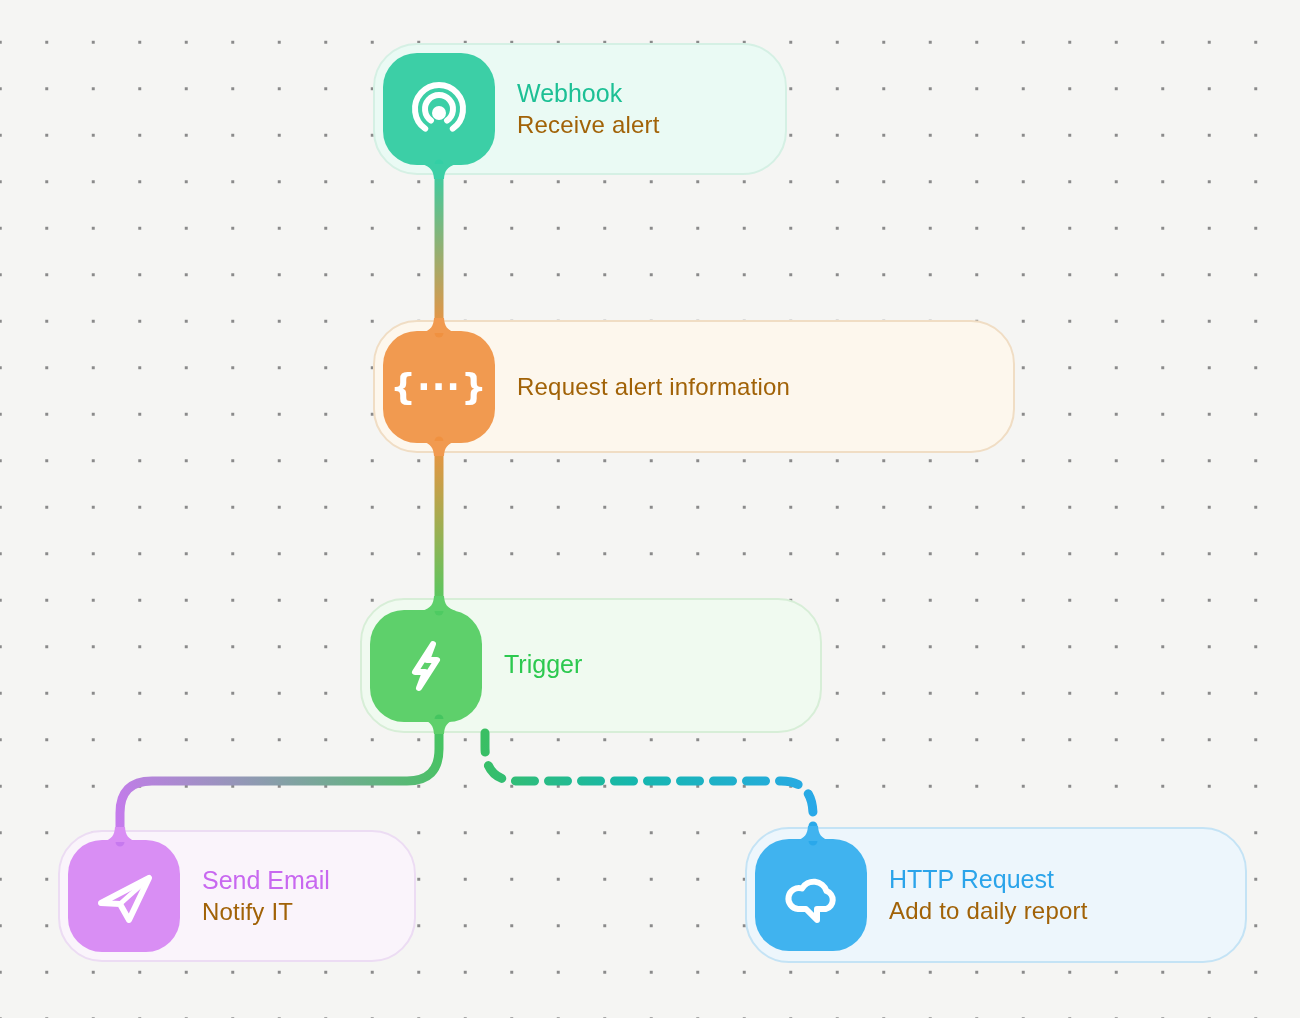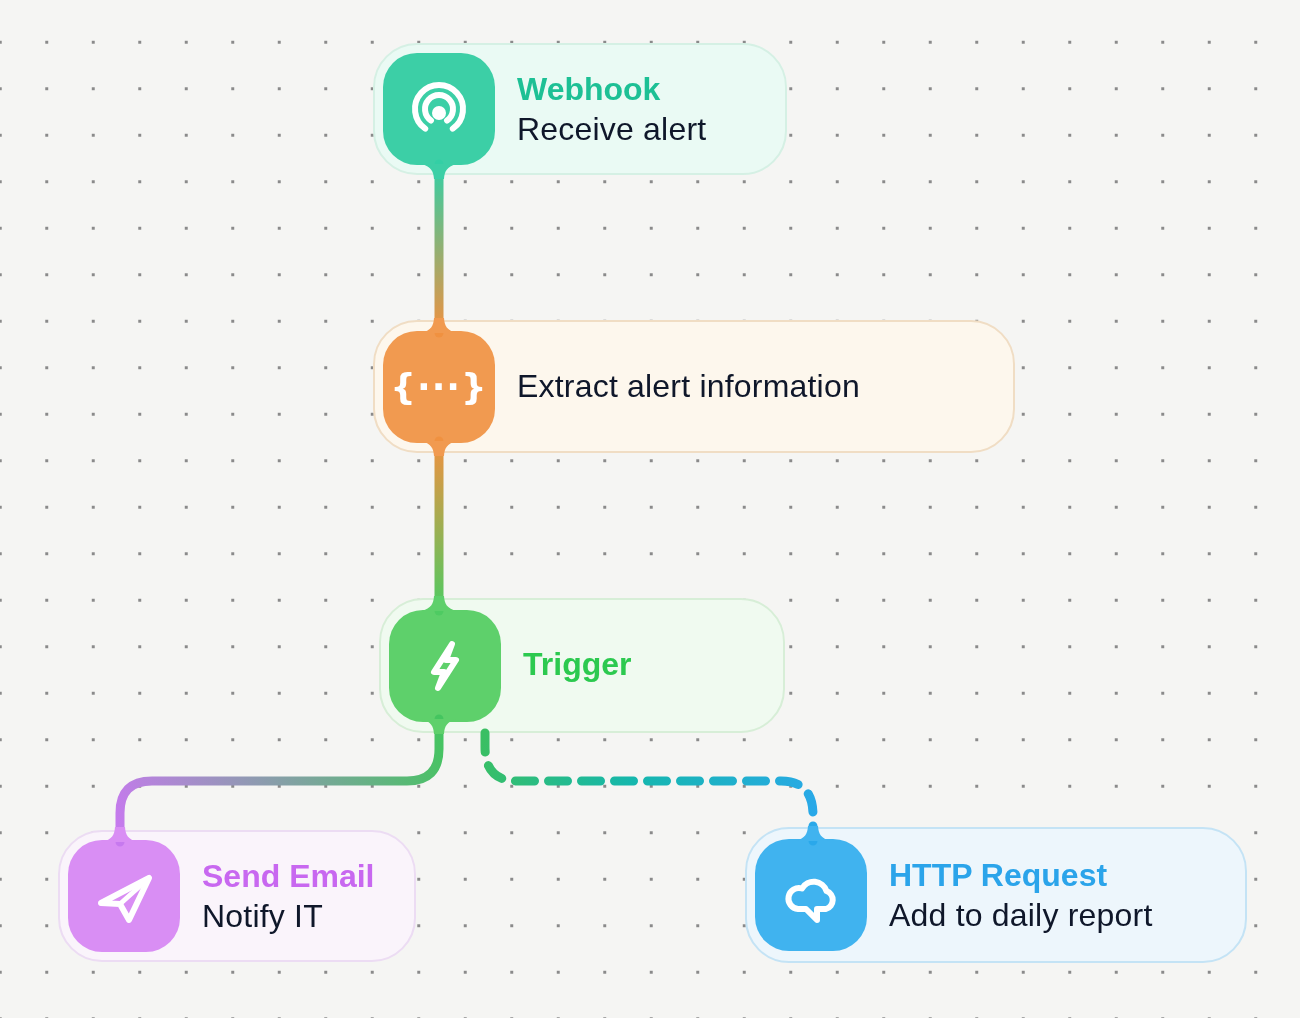--- a/index.html
+++ b/index.html
@@ -33,42 +33,42 @@
     display:flex;align-items:center;justify-content:center;
     flex:0 0 auto;
   }
   .node-text{
     margin-left:22px;
     display:flex;flex-direction:column;
     line-height:1.15;
     white-space:nowrap;
   }
   .type-label{
-    font-size:32px;font-weight:700;color:var(--accent);
+    font-size:25px;font-weight:400;color:var(--accent);
     margin-bottom:3px;
   }
   .node-title{
-    font-size:32px;font-weight:400;color:#0f172a;
+    font-size:24px;font-weight:400;color:#a16207;
     letter-spacing:0.2px;
   }
   .glyph-text{
     color:#ffffff;font-size:36px;font-weight:700;
     letter-spacing:1px;
     font-family:"DejaVu Sans", sans-serif;
   }
   
   .node--webhook        {--accent:#1dc095;--icon-bg:#3ccfa6;--card-bg:#eafaf4;--card-border:#d5f0e4;}
   .node--event-transform{--accent:#f08c28;--icon-bg:#f19a50;--card-bg:#fdf7ed;--card-border:#f0ddc4;}
   .node--trigger        {--accent:#2cc94f;--icon-bg:#5ed06b;--card-bg:#f0faf0;--card-border:#d7eed7;}
   .node--send-email     {--accent:#c868f0;--icon-bg:#d98ef4;--card-bg:#faf4fb;--card-border:#ecdcf3;}
   .node--http-request   {--accent:#2ba4ea;--icon-bg:#40b3ef;--card-bg:#edf6fc;--card-border:#c4e3f5;}
   
   #node-webhook        {left:373px;top:43px;  width:414px;height:132px;}
   #node-event-transform{left:373px;top:320px; width:642px;height:133px;}
-  #node-trigger        {left:379px;top:598px; width:406px;height:135px;}
+  #node-trigger        {left:360px;top:598px; width:462px;height:135px;}
   #node-send-email     {left:58px; top:830px; width:358px;height:132px;}
   #node-http-request   {left:745px;top:827px; width:502px;height:136px;}
   .connector-layer{
     position:absolute;inset:0;
     z-index:3;
     pointer-events:none;
   }
 </style>
 </head>
 <body>
@@ -87,21 +87,21 @@
       <span class="type-label">Webhook</span>
       <span class="node-title">Receive alert</span>
     </div>
   </div>
 
   <div class="node node--event-transform" id="node-event-transform">
     <div class="node-icon">
       <span class="glyph-text">{···}</span>
     </div>
     <div class="node-text">
-      <span class="node-title">Extract alert information</span>
+      <span class="node-title">Request alert information</span>
     </div>
   </div>
 
   <div class="node node--trigger" id="node-trigger">
     <div class="node-icon">
       <svg width="112" height="112" viewBox="0 0 112 112" fill="none">
         <path d="M 63 34 L 45 62 L 55 62 L 49 78 L 67 50 L 57 50 Z" stroke="#ffffff" stroke-width="6" stroke-linejoin="round" fill="none"></path>
       </svg>
     </div>
     <div class="node-text">

